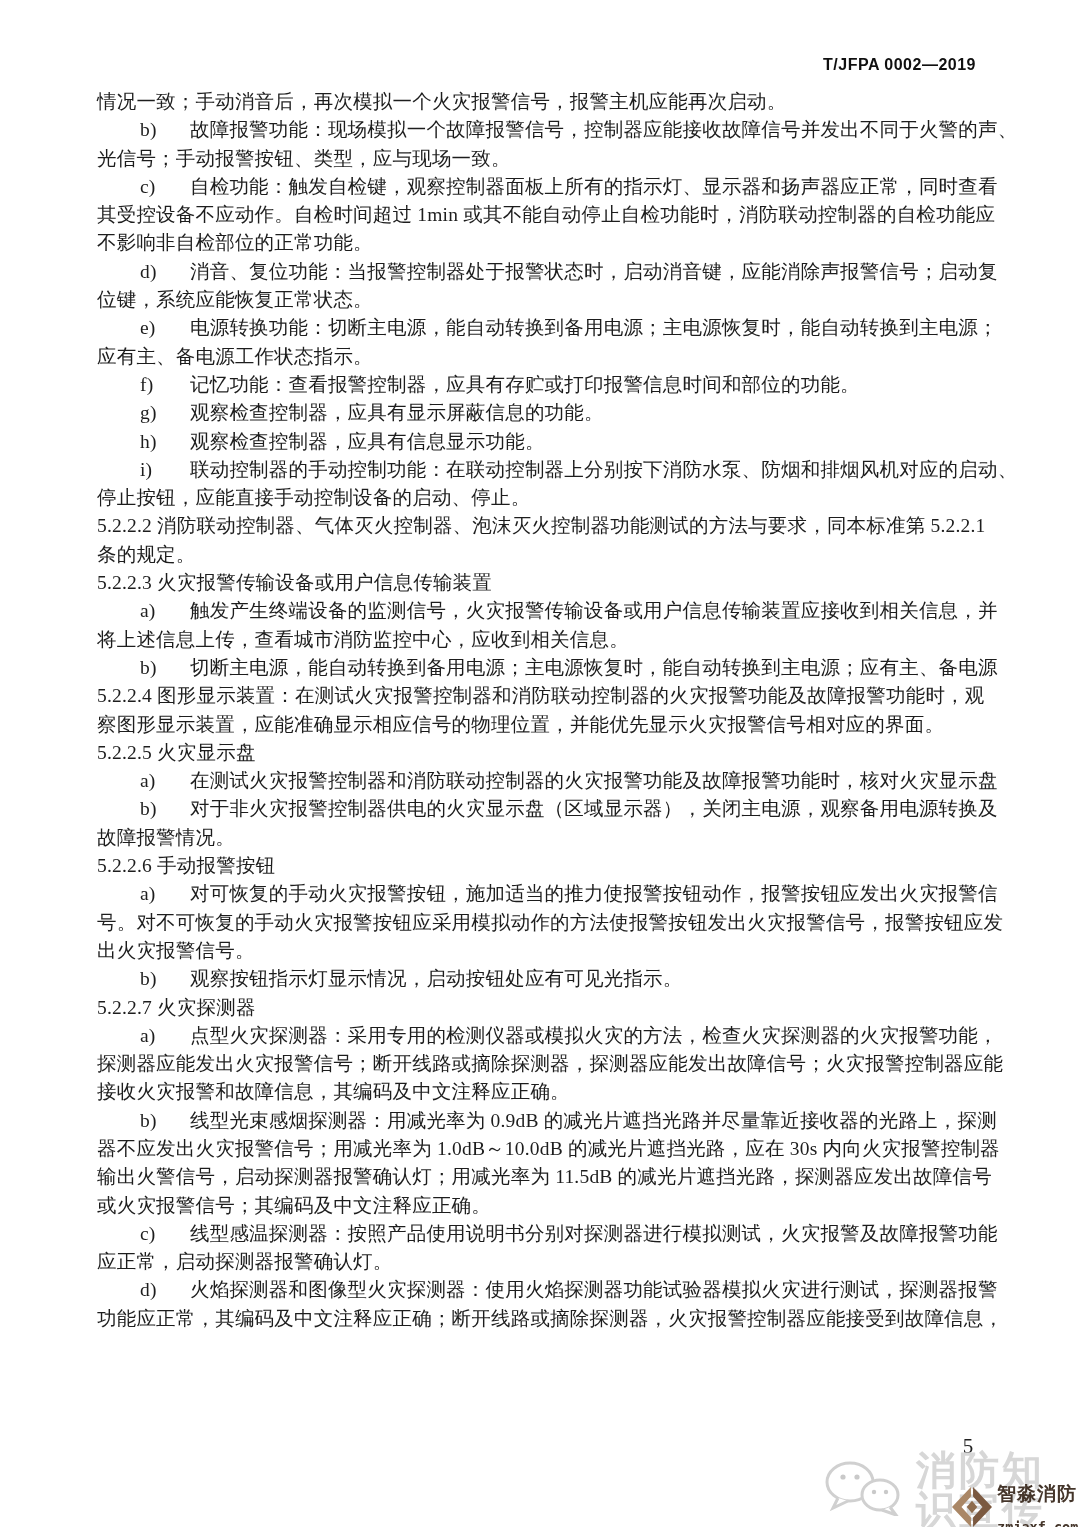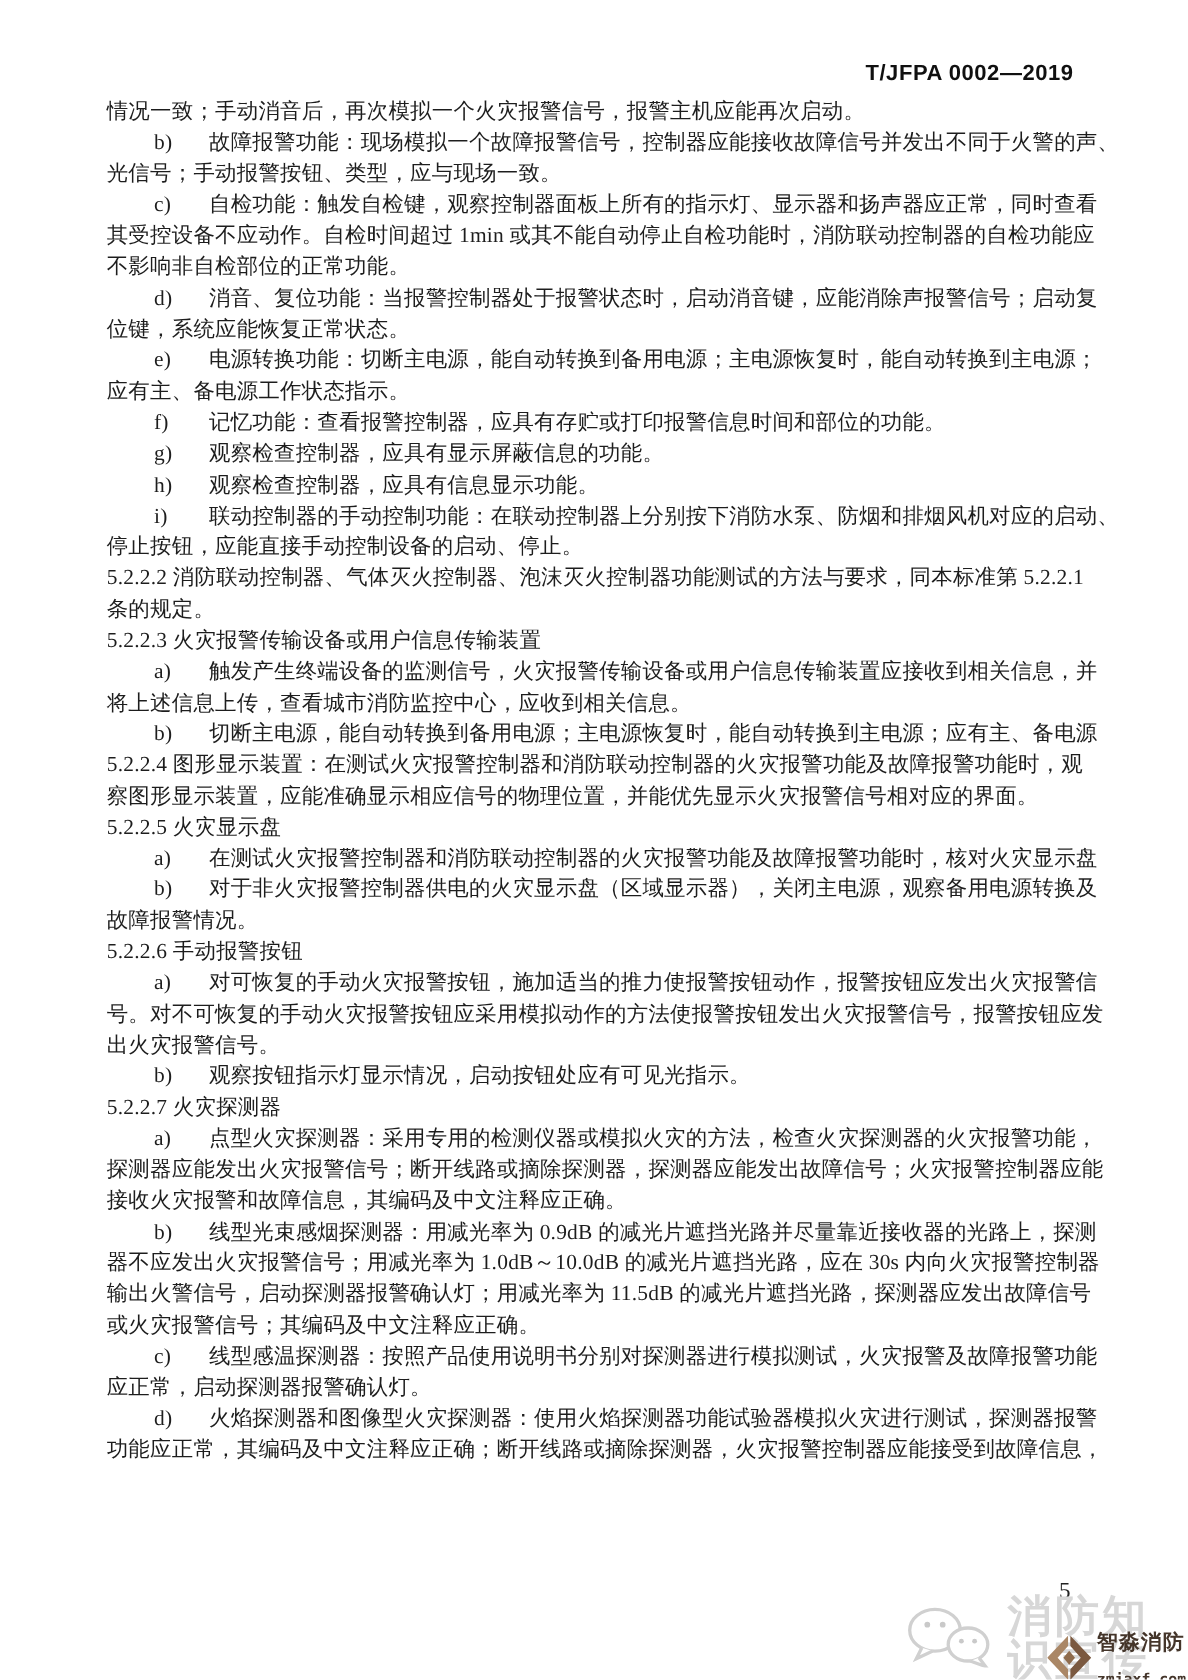--- a/index.html
+++ b/index.html
@@ -7,21 +7,21 @@
     position:relative;
     width:1080px;height:1527px;
     background:#ffffff;
     overflow:hidden;
     font-family:"Liberation Serif","DejaVu Serif",serif;
     color:#1d1d1d;
   }
   .doc-header{
     position:absolute;top:56px;right:104px;
     font-family:"Liberation Sans","DejaVu Sans",sans-serif;
-    font-weight:bold;font-size:20px;letter-spacing:0.5px;color:#101010;
+    font-weight:bold;font-size:16px;letter-spacing:0.5px;color:#101010;
   }
   .content{
     position:absolute;left:97px;top:88px;width:890px;font-family:Liberation Serif, serif;
   }
   .line{
     height:28.3px;line-height:28.3px;
     font-size:19.5px;letter-spacing:0.2px;
     white-space:nowrap;color:#1d1d1d;
   }
   .line.item{padding-left:43px;}

